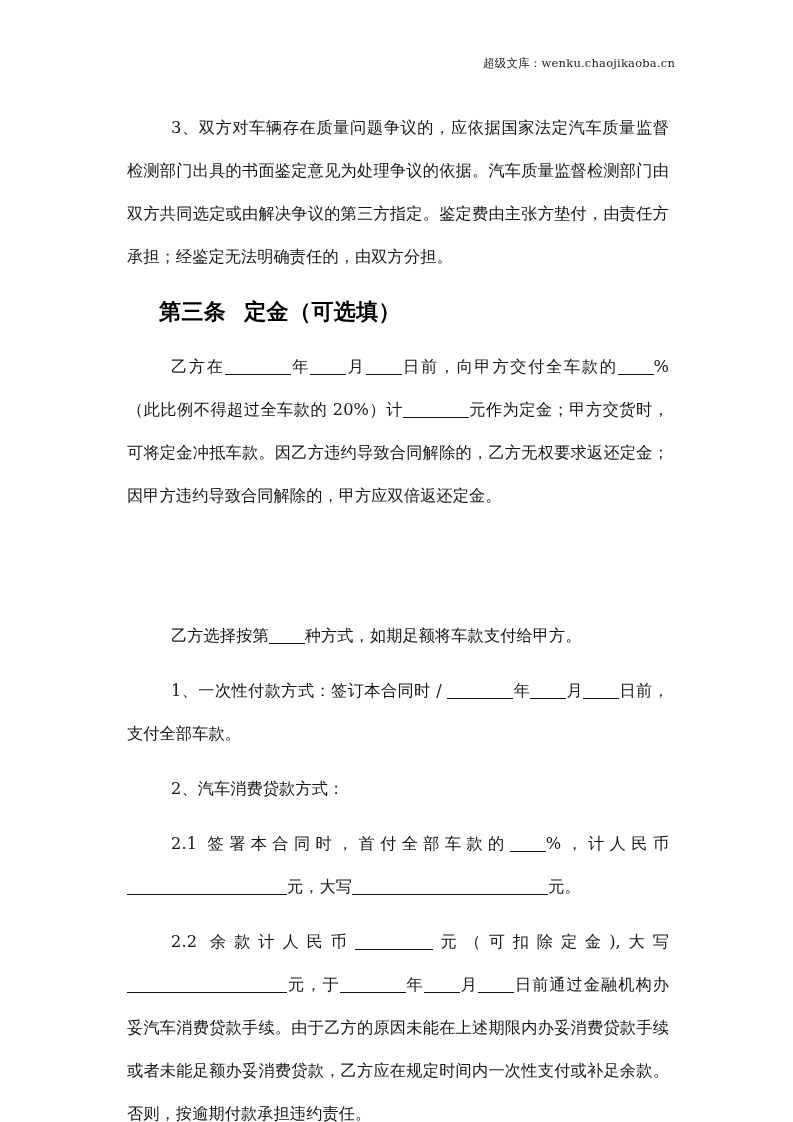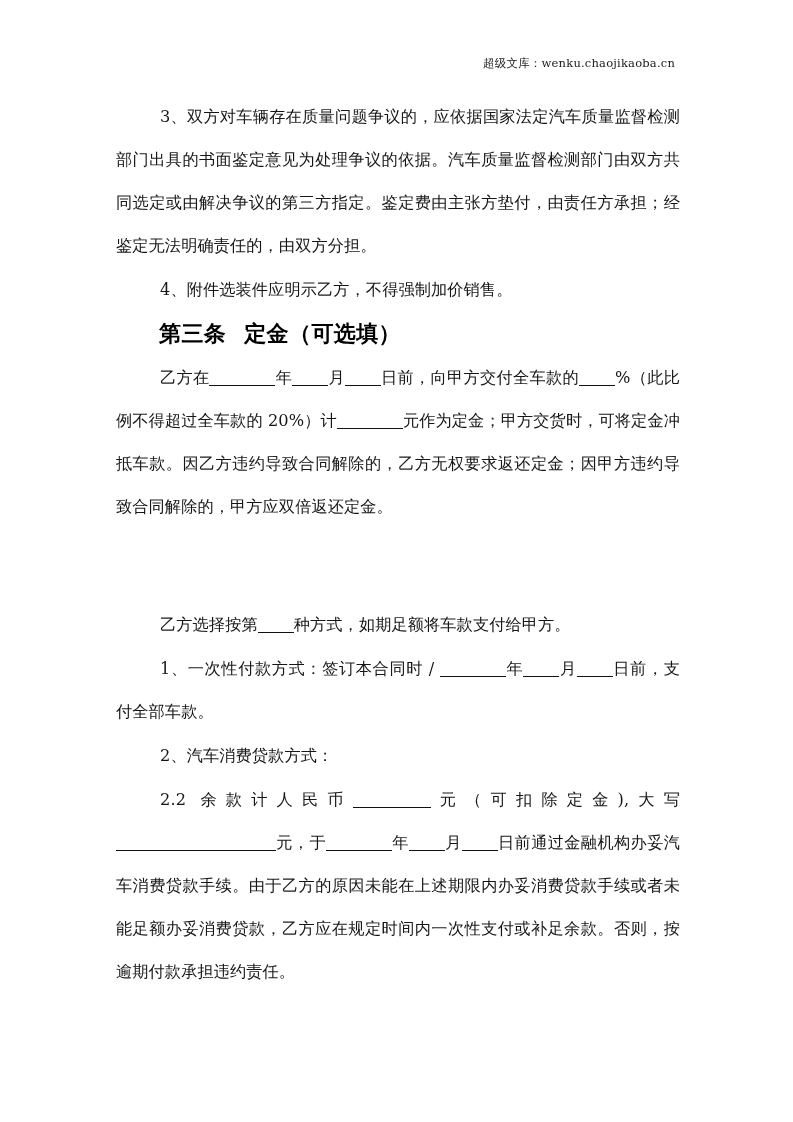--- a/index.html
+++ b/index.html
@@ -39,21 +39,21 @@
 
   
   .content {
     position: absolute;
     left: 115px;
     top: 94px;
     width: 566px;
   }
 
   p.para {
-    margin: 1px;
+    margin: 12px;
     font-size: 16.2px;
     line-height: 43px;
     text-align: justify;
     text-justify: inter-character;
     color: #161616;
     letter-spacing: 0.1px;
     word-break: break-all;
   }
 
   p.para.indent {
@@ -99,21 +99,20 @@
 <body>
 
 <div class="page">
 
   <div class="header">超级文库：wenku.chaojikaoba.cn</div>
 
   <div class="content">
 
     <p class="para indent">3、双方对车辆存在质量问题争议的，应依据国家法定汽车质量监督检测部门出具的书面鉴定意见为处理争议的依据。汽车质量监督检测部门由双方共同选定或由解决争议的第三方指定。鉴定费由主张方垫付，由责任方承担；经鉴定无法明确责任的，由双方分担。</p>
 
-    <p class="para indent">4、附件选装件应明示乙方，不得强制加价销售。</p>
 
     <p class="heading">
       <span>第三条</span><span class="gap"></span><span>定金（可选填）</span>
     </p>
 
     <p class="para indent">
       <span>乙方在</span><span class="blank w-md"></span><span>年</span><span class="blank w-sm"></span><span>月</span><span class="blank w-sm"></span><span>日前，向甲方交付全车款的</span><span class="blank w-sm"></span><span>%（此比例不得超过全车款的 20%）计</span><span class="blank w-md"></span><span>元作为定金；甲方交货时，可将定金冲抵车款。因乙方违约导致合同解除的，乙方无权要求返还定金；因甲方违约导致合同解除的，甲方应双倍返还定金。</span>
     </p>
 
     <div class="spacer-line"></div>
@@ -123,19 +122,22 @@
     <p class="para indent">
       <span>乙方选择按第</span><span class="blank w-sm"></span><span>种方式，如期足额将车款支付给甲方。</span>
     </p>
 
     <p class="para indent">
       <span>1、一次性付款方式：签订本合同时 / </span><span class="blank w-md"></span><span>年</span><span class="blank w-sm"></span><span>月</span><span class="blank w-sm"></span><span>日前，支付全部车款。</span>
     </p>
 
     <p class="para indent">2、汽车消费贷款方式：</p>
 
+    <p class="para indent">
+      <span>2.1 签署本合同时，首付全部车款的</span><span class="blank w-sm"></span><span>%，计人民币</span><span class="blank w-xxl"></span><span>元，大写</span><span class="blank w-huge"></span><span>元。</span>
+    </p>
 
     <p class="para indent">
       <span>2.2 余款计人民币</span><span class="blank w-lg"></span><span>元（可扣除定金),大写</span><span class="blank w-xxl"></span><span>元，于</span><span class="blank w-md"></span><span>年</span><span class="blank w-sm"></span><span>月</span><span class="blank w-sm"></span><span>日前通过金融机构办妥汽车消费贷款手续。由于乙方的原因未能在上述期限内办妥消费贷款手续或者未能足额办妥消费贷款，乙方应在规定时间内一次性支付或补足余款。否则，按逾期付款承担违约责任。</span>
     </p>
 
   </div>
 </div>
 
 </body></html>

